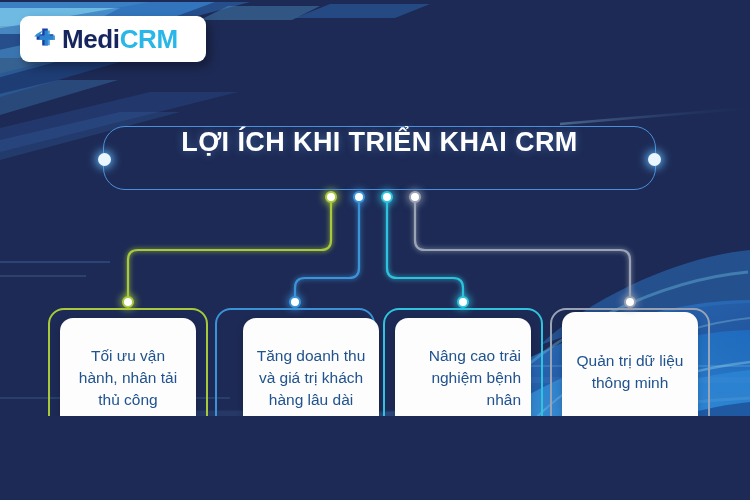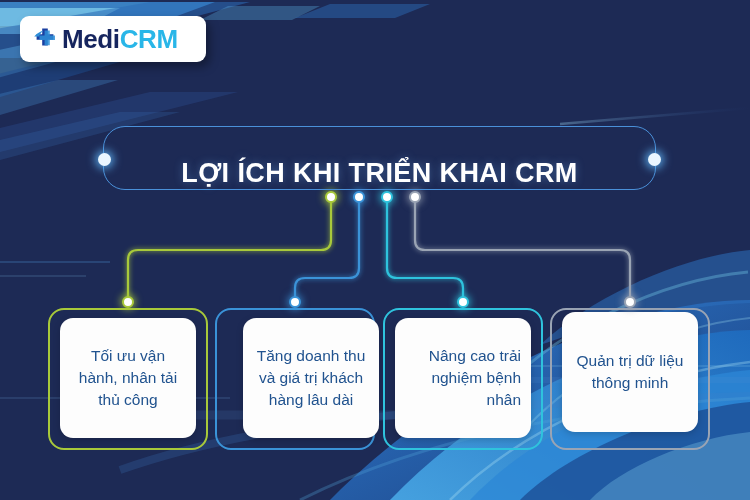--- a/index.html
+++ b/index.html
@@ -1,42 +1,42 @@
 <!DOCTYPE html>
 <html><head>
 <meta charset="utf-8">
 <style>
   html,body{margin:0;padding:0;}
   body{
     width:750px;height:500px;overflow:hidden;
     font-family:"Liberation Sans","DejaVu Sans",sans-serif;
     background:#1d2a55;
   }
-  #stage{position:relative;width:750px;height:500px;overflow:hidden;background:#a21caf;}
+  #stage{position:relative;width:750px;height:416px;overflow:hidden;background:#a21caf;}
 
   
   #bg-decor{position:absolute;inset:0;width:750px;height:500px;}
 
   
   .logo-plate{
     position:absolute;left:20px;top:16px;width:186px;height:46px;
     background:#ffffff;border-radius:9px;
     box-shadow:4px 5px 10px rgba(0,0,0,.35);
     display:flex;align-items:center;padding-left:12px;box-sizing:border-box;
   }
   .logo-cross{width:26px;height:26px;flex:0 0 26px;margin-right:4px;}
   .logo-word{font-size:26px;font-weight:700;letter-spacing:-.4px;line-height:1;white-space:nowrap;}
   .logo-medi{color:#16255e;}
   .logo-crm{color:#29b6e8;font-weight:800;}
 
   
   .title-box{
     position:absolute;left:103px;top:126px;width:553px;height:64px;
     border:1.6px solid #4a90d9;border-radius:22px;box-sizing:border-box;
-    display:flex;align-items:flex-end;justify-content:center;
+    display:flex;align-items:flex-start;justify-content:center;
   }
   .title-text{
     color:#ffffff;font-size:27px;font-weight:700;letter-spacing:.4px;
     white-space:nowrap;text-shadow:0 0 8px rgba(120,190,255,.35);
   }
   .edge-dot{
     position:absolute;width:13px;height:13px;border-radius:50%;
     background:#eaf6ff;
     box-shadow:0 0 9px 3px rgba(90,170,235,.85);
   }

